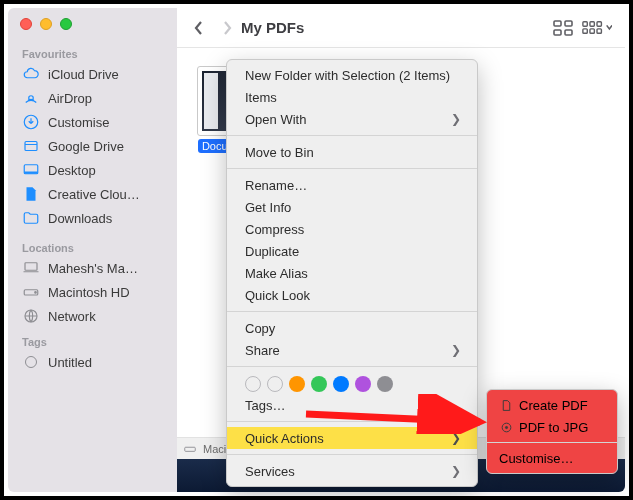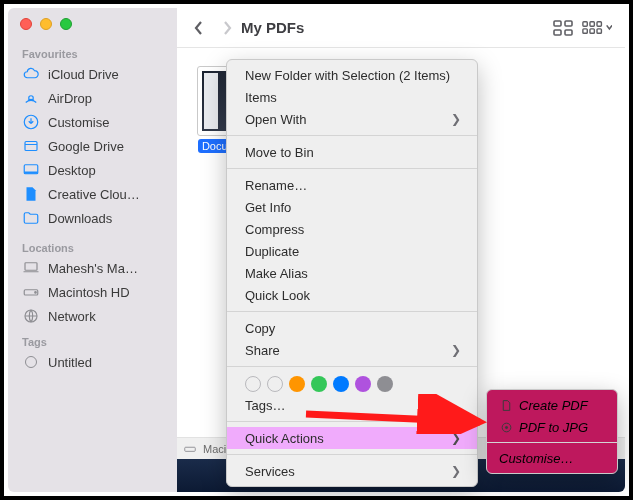--- a/index.html
+++ b/index.html
@@ -31,29 +31,29 @@
   .file-item { position: absolute; top: 18px; left: 14px; width: 72px; display: flex; flex-direction: column; align-items: center; gap: 3px; }
   .thumb { width: 60px; height: 70px; background: linear-gradient(#fff,#fff); border: 1px solid #c9c9c9; border-radius: 3px; position: relative; overflow: hidden; }
   .thumb::before { content: ""; position: absolute; inset: 4px; background: linear-gradient(135deg,#1b2230,#3d4557); }
   .thumb::after { content:""; position:absolute; left:6px; top:6px; width:14px; height:56px; background:#e9ebef; }
   .file-label { font-size: 11px; color: #fff; background: #1e6fff; border-radius: 3px; padding: 1px 4px; max-width: 74px; overflow: hidden; text-overflow: ellipsis; white-space: nowrap; }
 
   
   .ctx { position: absolute; top: 55px; left: 222px; width: 252px; background: #efefef; border: 1px solid #c9c9c9; border-radius: 6px; padding: 4px 0; box-shadow: 0 8px 24px rgba(0,0,0,.25); font-size: 13px; color: #2d2d2d; }
   .ctx .mi { padding: 4px 16px 4px 18px; display: flex; align-items: center; justify-content: space-between; height: 22px; }
   .ctx .divider { height: 1px; background: #d4d4d4; margin: 5px 0; }
-  .ctx .mi.high { background: #f0abfc; }
+  .ctx .mi.high { background: #fde047; }
   .chev { font-size: 12px; color: #6f6f75; }
   .ctx .mi.high .chev { color:#4d4d4d; }
   .tagrow { display: flex; gap: 6px; padding: 4px 0 2px 18px; }
   .tagdot { width: 16px; height: 16px; border-radius: 50%; border: 1.2px solid #b9b9bd; }
   .tagdot.fill { border: none; }
 
   
-  .submenu { position: absolute; top: 385px; left: 482px; width: 132px; background: #be185d; border: 1px solid #c9c9c9; border-radius: 6px; padding: 4px 0; box-shadow: 0 8px 24px rgba(0,0,0,.28); font-size: 13px; font-style: italic; }
+  .submenu { position: absolute; top: 385px; left: 482px; width: 132px; background: #ef4444; border: 1px solid #c9c9c9; border-radius: 6px; padding: 4px 0; box-shadow: 0 8px 24px rgba(0,0,0,.28); font-size: 13px; }
   .submenu .mi { padding: 3px 12px 3px 12px; display: flex; align-items: center; gap: 6px; height: 22px; }
   .submenu .divider { height:1px; background:#d4d4d4; margin:4px 0; }
   .subicon { width:14px; height:14px; display:flex; align-items:center; justify-content:center; }
 
   
   .statusbar { position:absolute; left:0; bottom:33px; right:0; height:22px; background:#f0f0f0; border-top:1px solid #e2e2e2; display:flex; align-items:center; padding-left:6px; font-size:11px; color:#6c6c6c; gap:6px; }
   .dock-bg { position:absolute; left:0; right:0; bottom:0; height:33px; background:linear-gradient(#1a2b4a,#0c1a33); }
 
   
   .arrow { position:absolute; top:390px; left:298px; width:200px; height:40px; pointer-events:none; }

